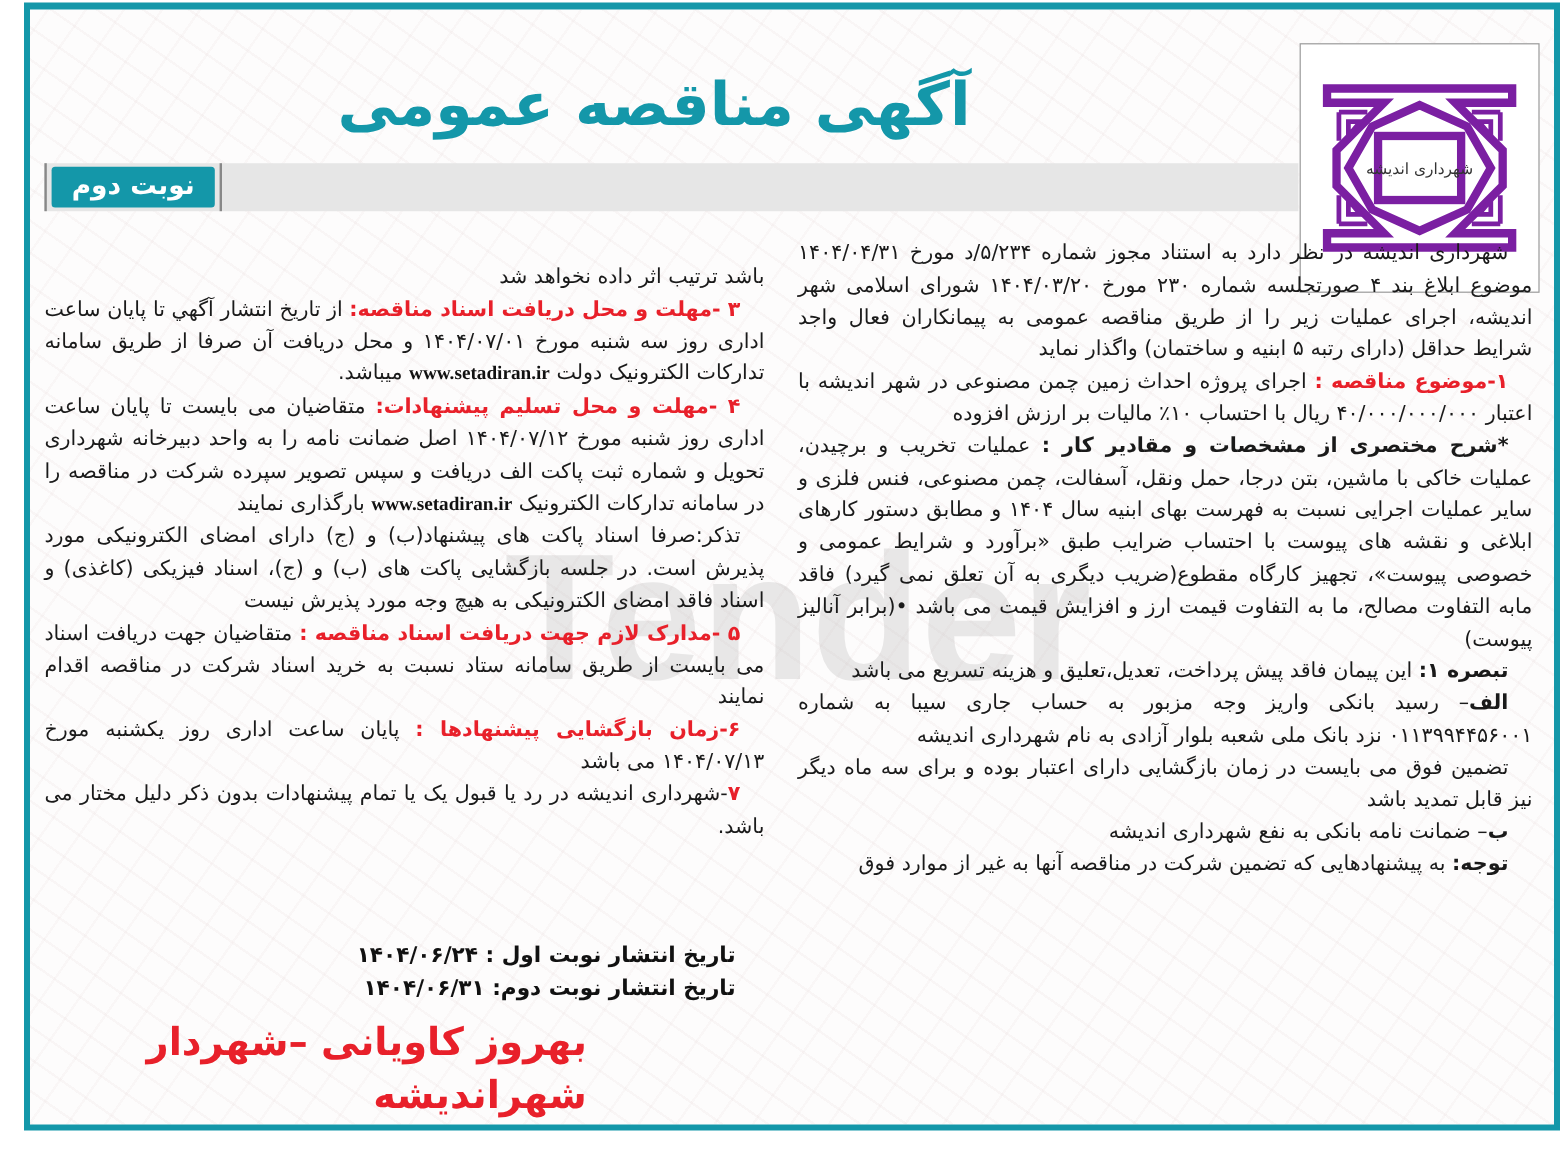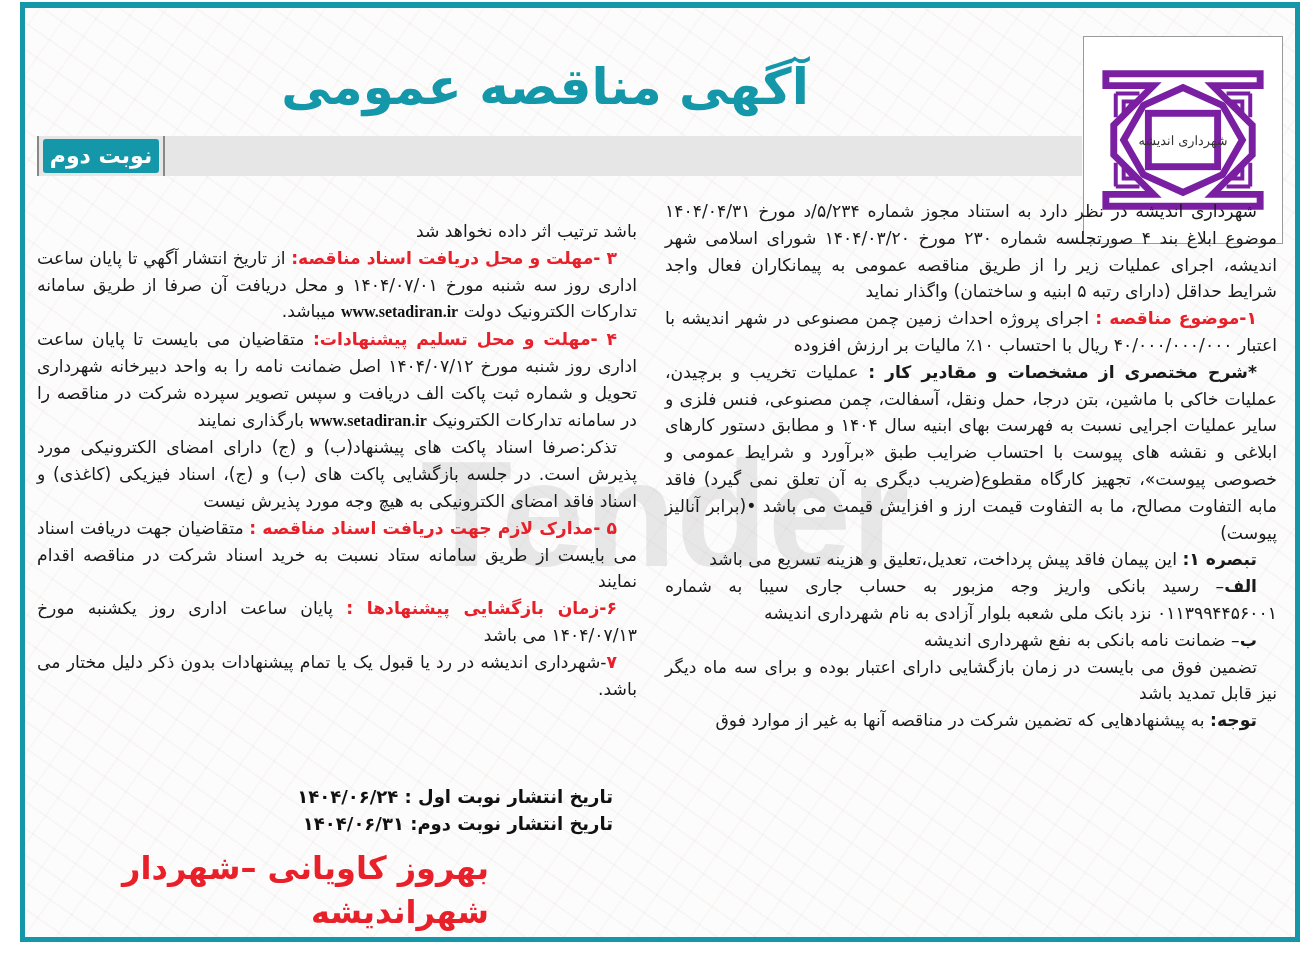--- a/index.html
+++ b/index.html
@@ -26,21 +26,21 @@
     position: absolute; left: 210px; top: 50px; width: 620px; text-align: center;
     direction: rtl; color: #1497a9; font-size: 50px; font-weight: bold;
     font-family: "DejaVu Sans", sans-serif; letter-spacing: -1px;
   }
 
   .grey-bar {
     position: absolute; left: 12px; top: 128px; width: 1045px; height: 40px;
     background: #e6e6e6;
   }
   .badge-wrap {
-    position: absolute; left: 12px; top: 128px; height: 40px; width: 128px;
+    position: absolute; left: 12px; top: 128px; height: 40px; width: 148px;
     border-left: 2px solid #888; border-right: 2px solid #888;
     padding: 3px 4px;
   }
   .badge {
     width: 100%; height: 100%; background: #1497a9; color: #fff;
     direction: rtl; text-align: center; font-weight: bold; font-size: 22px; line-height: 34px;
     border-radius: 3px;
   }
 
   .col {
@@ -114,24 +114,24 @@
       <span class="bold">*شرح مختصری از مشخصات و مقادیر کار :</span>
       <span>عملیات تخریب و برچیدن، عملیات خاکی با ماشین، بتن درجا، حمل ونقل، آسفالت، چمن مصنوعی، فنس فلزی و سایر عملیات اجرایی نسبت به فهرست بهای ابنیه سال ۱۴۰۴ و مطابق دستور کارهای ابلاغی و نقشه های پیوست با احتساب ضرایب طبق «برآورد و شرایط عمومی و خصوصی پیوست»، تجهیز کارگاه مقطوع(ضریب دیگری به آن تعلق نمی گیرد) فاقد مابه التفاوت مصالح، ما به التفاوت قیمت ارز و افزایش قیمت می باشد •(برابر آنالیز پیوست)</span>
     </p>
     <p class="ind">
       <span class="bold">تبصره ۱:</span>
       <span>این پیمان فاقد پیش پرداخت، تعدیل،تعلیق و هزینه تسریع می باشد</span>
     </p>
     <p class="ind">
       <span class="bold">الف</span><span>– رسید بانکی واریز وجه مزبور به حساب جاری سیبا به شماره ۰۱۱۳۹۹۴۴۵۶۰۰۱ نزد بانک ملی شعبه بلوار آزادی به نام شهرداری اندیشه</span>
     </p>
+    <p class="ind"><span>تضمین فوق می بایست در زمان بازگشایی دارای اعتبار بوده و برای سه ماه دیگر نیز قابل تمدید باشد</span></p>
     <p class="ind">
       <span class="bold">ب</span><span>– ضمانت نامه بانکی به نفع شهرداری اندیشه</span>
     </p>
-    <p class="ind"><span>تضمین فوق می بایست در زمان بازگشایی دارای اعتبار بوده و برای سه ماه دیگر نیز قابل تمدید باشد</span></p>
     <p class="ind">
       <span class="bold">توجه:</span>
       <span>به پیشنهادهایی که تضمین شرکت در مناقصه آنها به غیر از موارد فوق</span>
     </p>
   </div>
 
   <div class="col left">
     <p><span>باشد ترتیب اثر داده نخواهد شد</span></p>
     <p class="ind">
       <span class="red">۳ -مهلت و محل دریافت اسناد مناقصه:</span>

